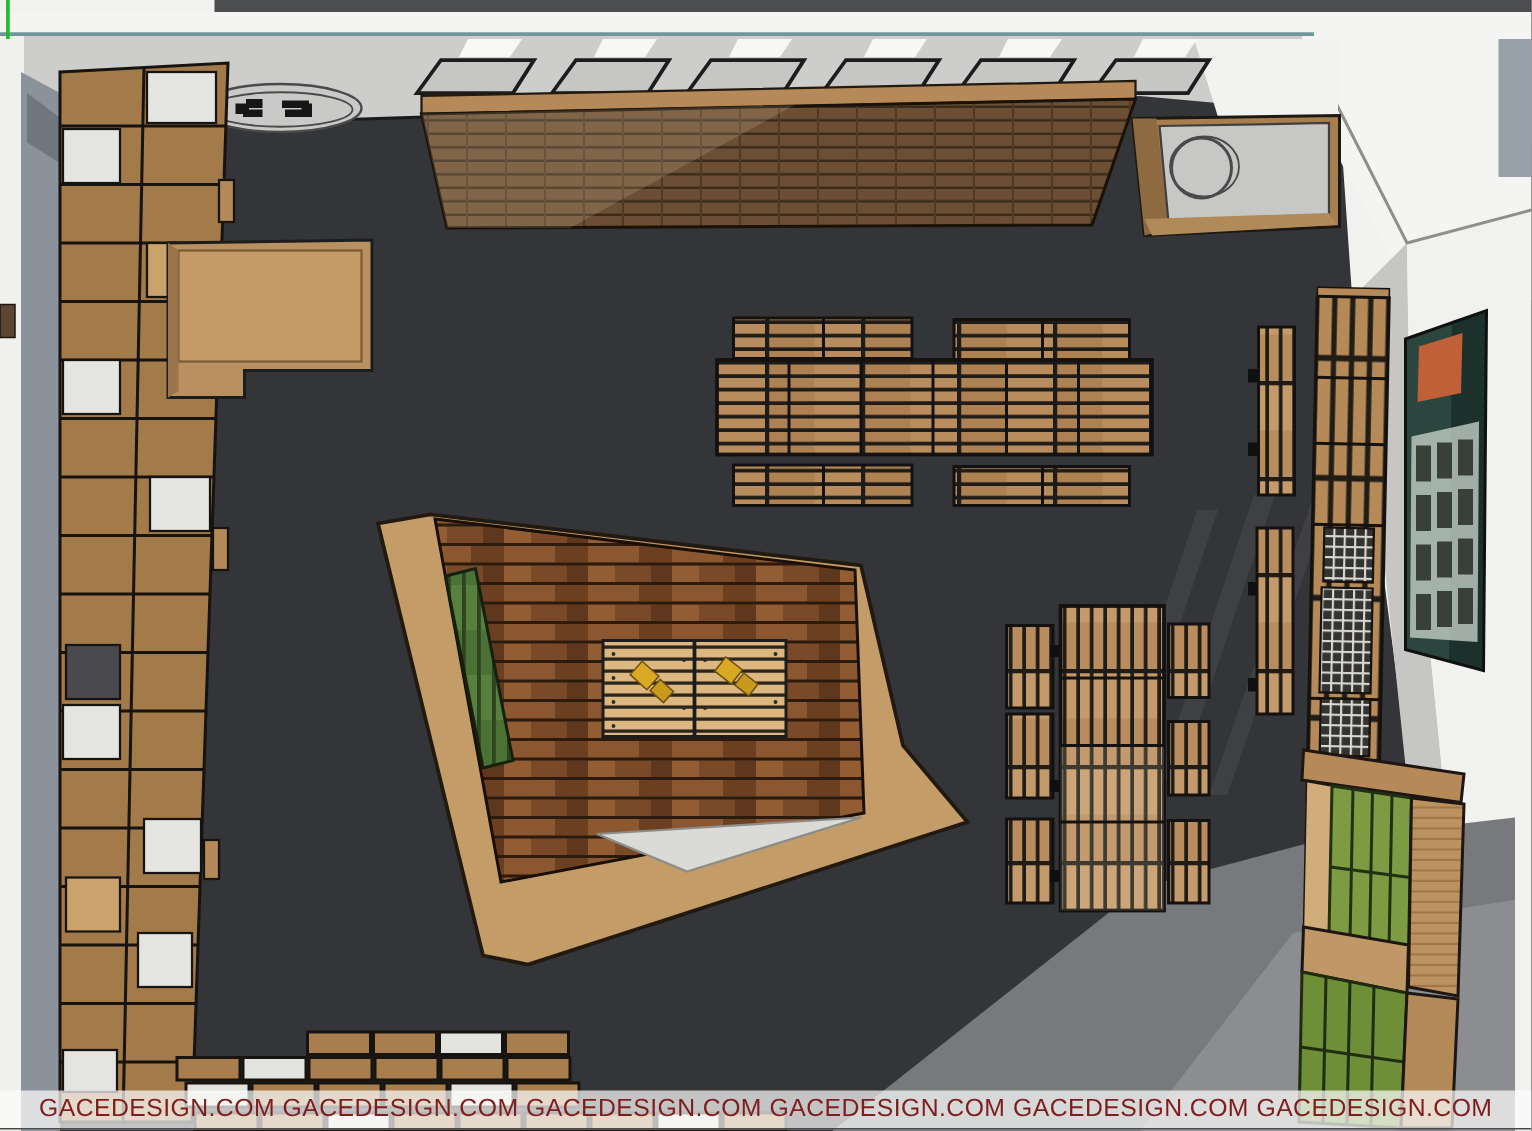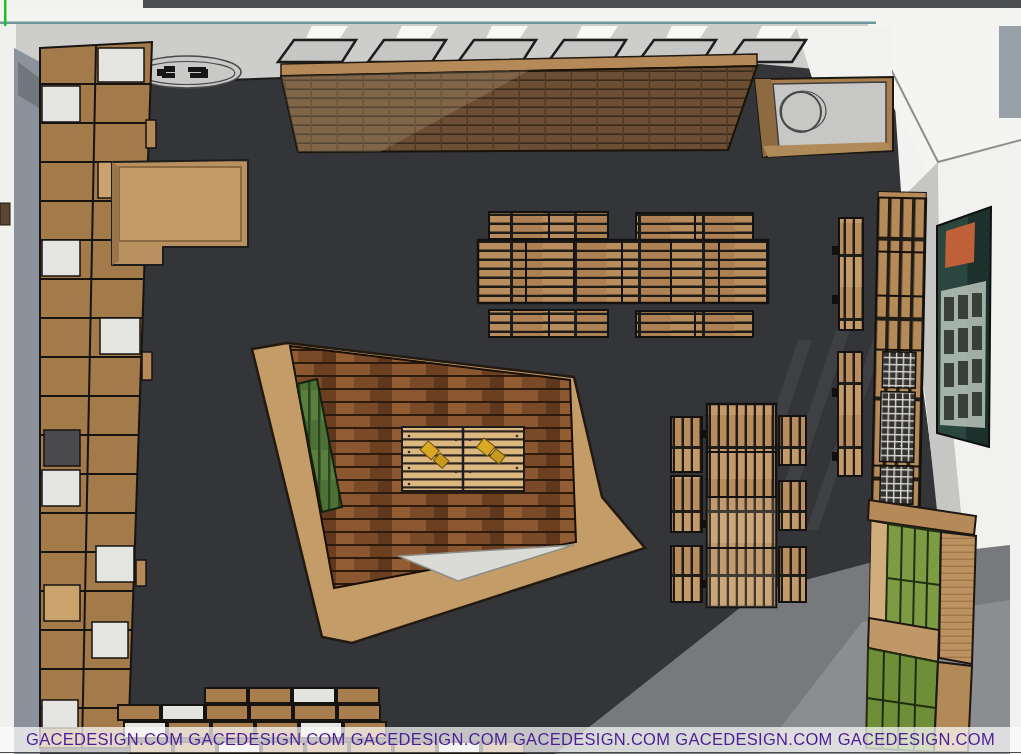--- a/index.html
+++ b/index.html
@@ -3,21 +3,21 @@
 <meta charset="utf-8">
 <style>
   html,body{margin:0;padding:0;background:#202020;}
   #stage{position:relative;width:1021px;height:754px;overflow:hidden;
          font-family:"Liberation Sans",sans-serif;background:#f2f2f0;}
   #render-svg{position:absolute;left:0;top:0;}
   #watermark-bar{position:absolute;left:0;top:727px;width:1021px;height:26px;
     background:rgba(252,252,252,0.72);border-bottom:1px solid #4a4a4a;
     display:flex;align-items:center;justify-content:space-between;
     padding:0 26px;box-sizing:border-box;z-index:5;}
-  #watermark-bar span{font-size:16.5px;font-weight:500;color:#4c1d95;
+  #watermark-bar span{font-size:16.5px;font-weight:500;color:#7f1d1d;
     letter-spacing:.3px;white-space:nowrap;}
 </style>
 </head>
 <body>
 
 <div id="stage">
 <svg id="render-svg" width="1021" height="754" viewBox="0 0 1021 754">
   <defs>
     <pattern id="hslat" width="64" height="9" patternUnits="userSpaceOnUse">
       <rect width="64" height="9" fill="#1e1c18"></rect>

